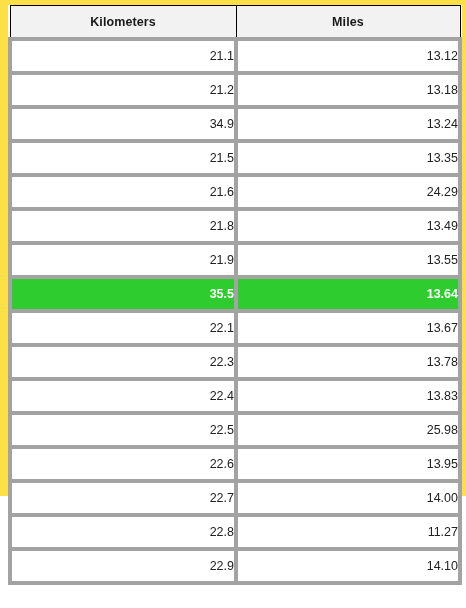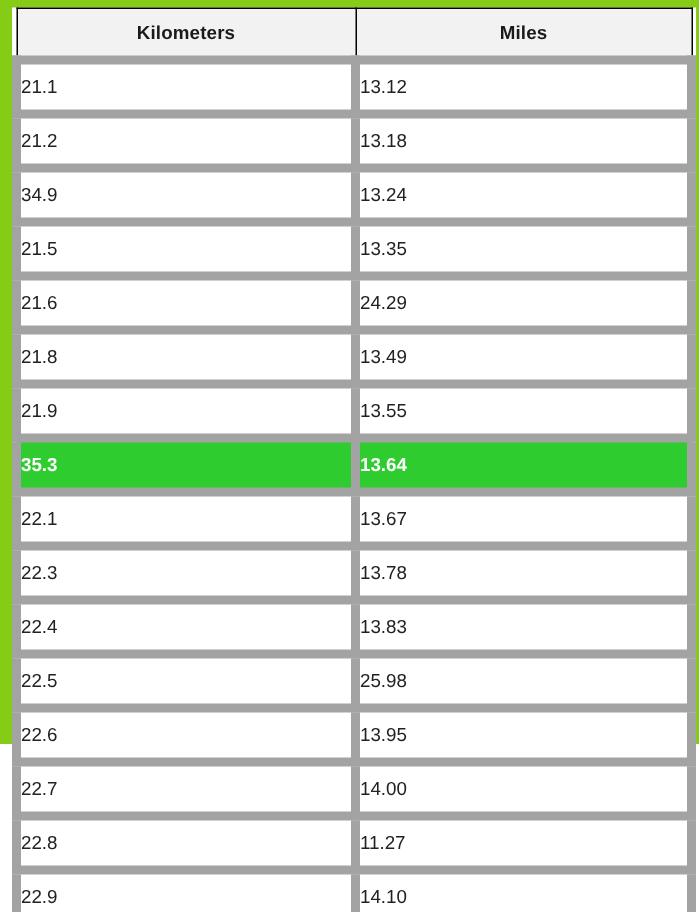--- a/index.html
+++ b/index.html
@@ -10,21 +10,21 @@
   body {
     width: 466px;
     height: 608px;
     font-family: "Liberation Sans", sans-serif;
     -webkit-font-smoothing: antialiased;
   }
   .page {
     width: 466px;
     height: 496px;
     position: relative;
-    background: #84cc16;
+    background: #fde047;
     box-sizing: border-box;
   }
   .table-wrap {
     position: absolute;
     left: 8px;
     top: 5px;
     width: 450px;
   }
   table.conv-table {
     border-collapse: collapse;
@@ -43,24 +43,24 @@
     text-align: center;
     height: 31px;
     padding: 0;
     border: 1px solid #000000;
     letter-spacing: 0.1px;
   }
   table.conv-table td {
     background: #ffffff;
     color: #222222;
     font-size: 12.5px;
-    text-align: left;
+    text-align: right;
     height: 30px;
     padding: 0;
-    border: 6px solid #a3a3a3;
+    border: 4px solid #a3a3a3;
   }
   table.conv-table tr.highlight-row > td {
     background: #2ecc2e;
     color: #ffffff;
     font-weight: bold;
   }
 </style>
 </head>
 <body>
 
@@ -100,21 +100,21 @@
           </tr>
           <tr>
             <td>21.8</td>
             <td>13.49</td>
           </tr>
           <tr>
             <td>21.9</td>
             <td>13.55</td>
           </tr>
           <tr class="highlight-row">
-            <td>35.3</td>
+            <td>35.5</td>
             <td>13.64</td>
           </tr>
           <tr>
             <td>22.1</td>
             <td>13.67</td>
           </tr>
           <tr>
             <td>22.3</td>
             <td>13.78</td>
           </tr>

